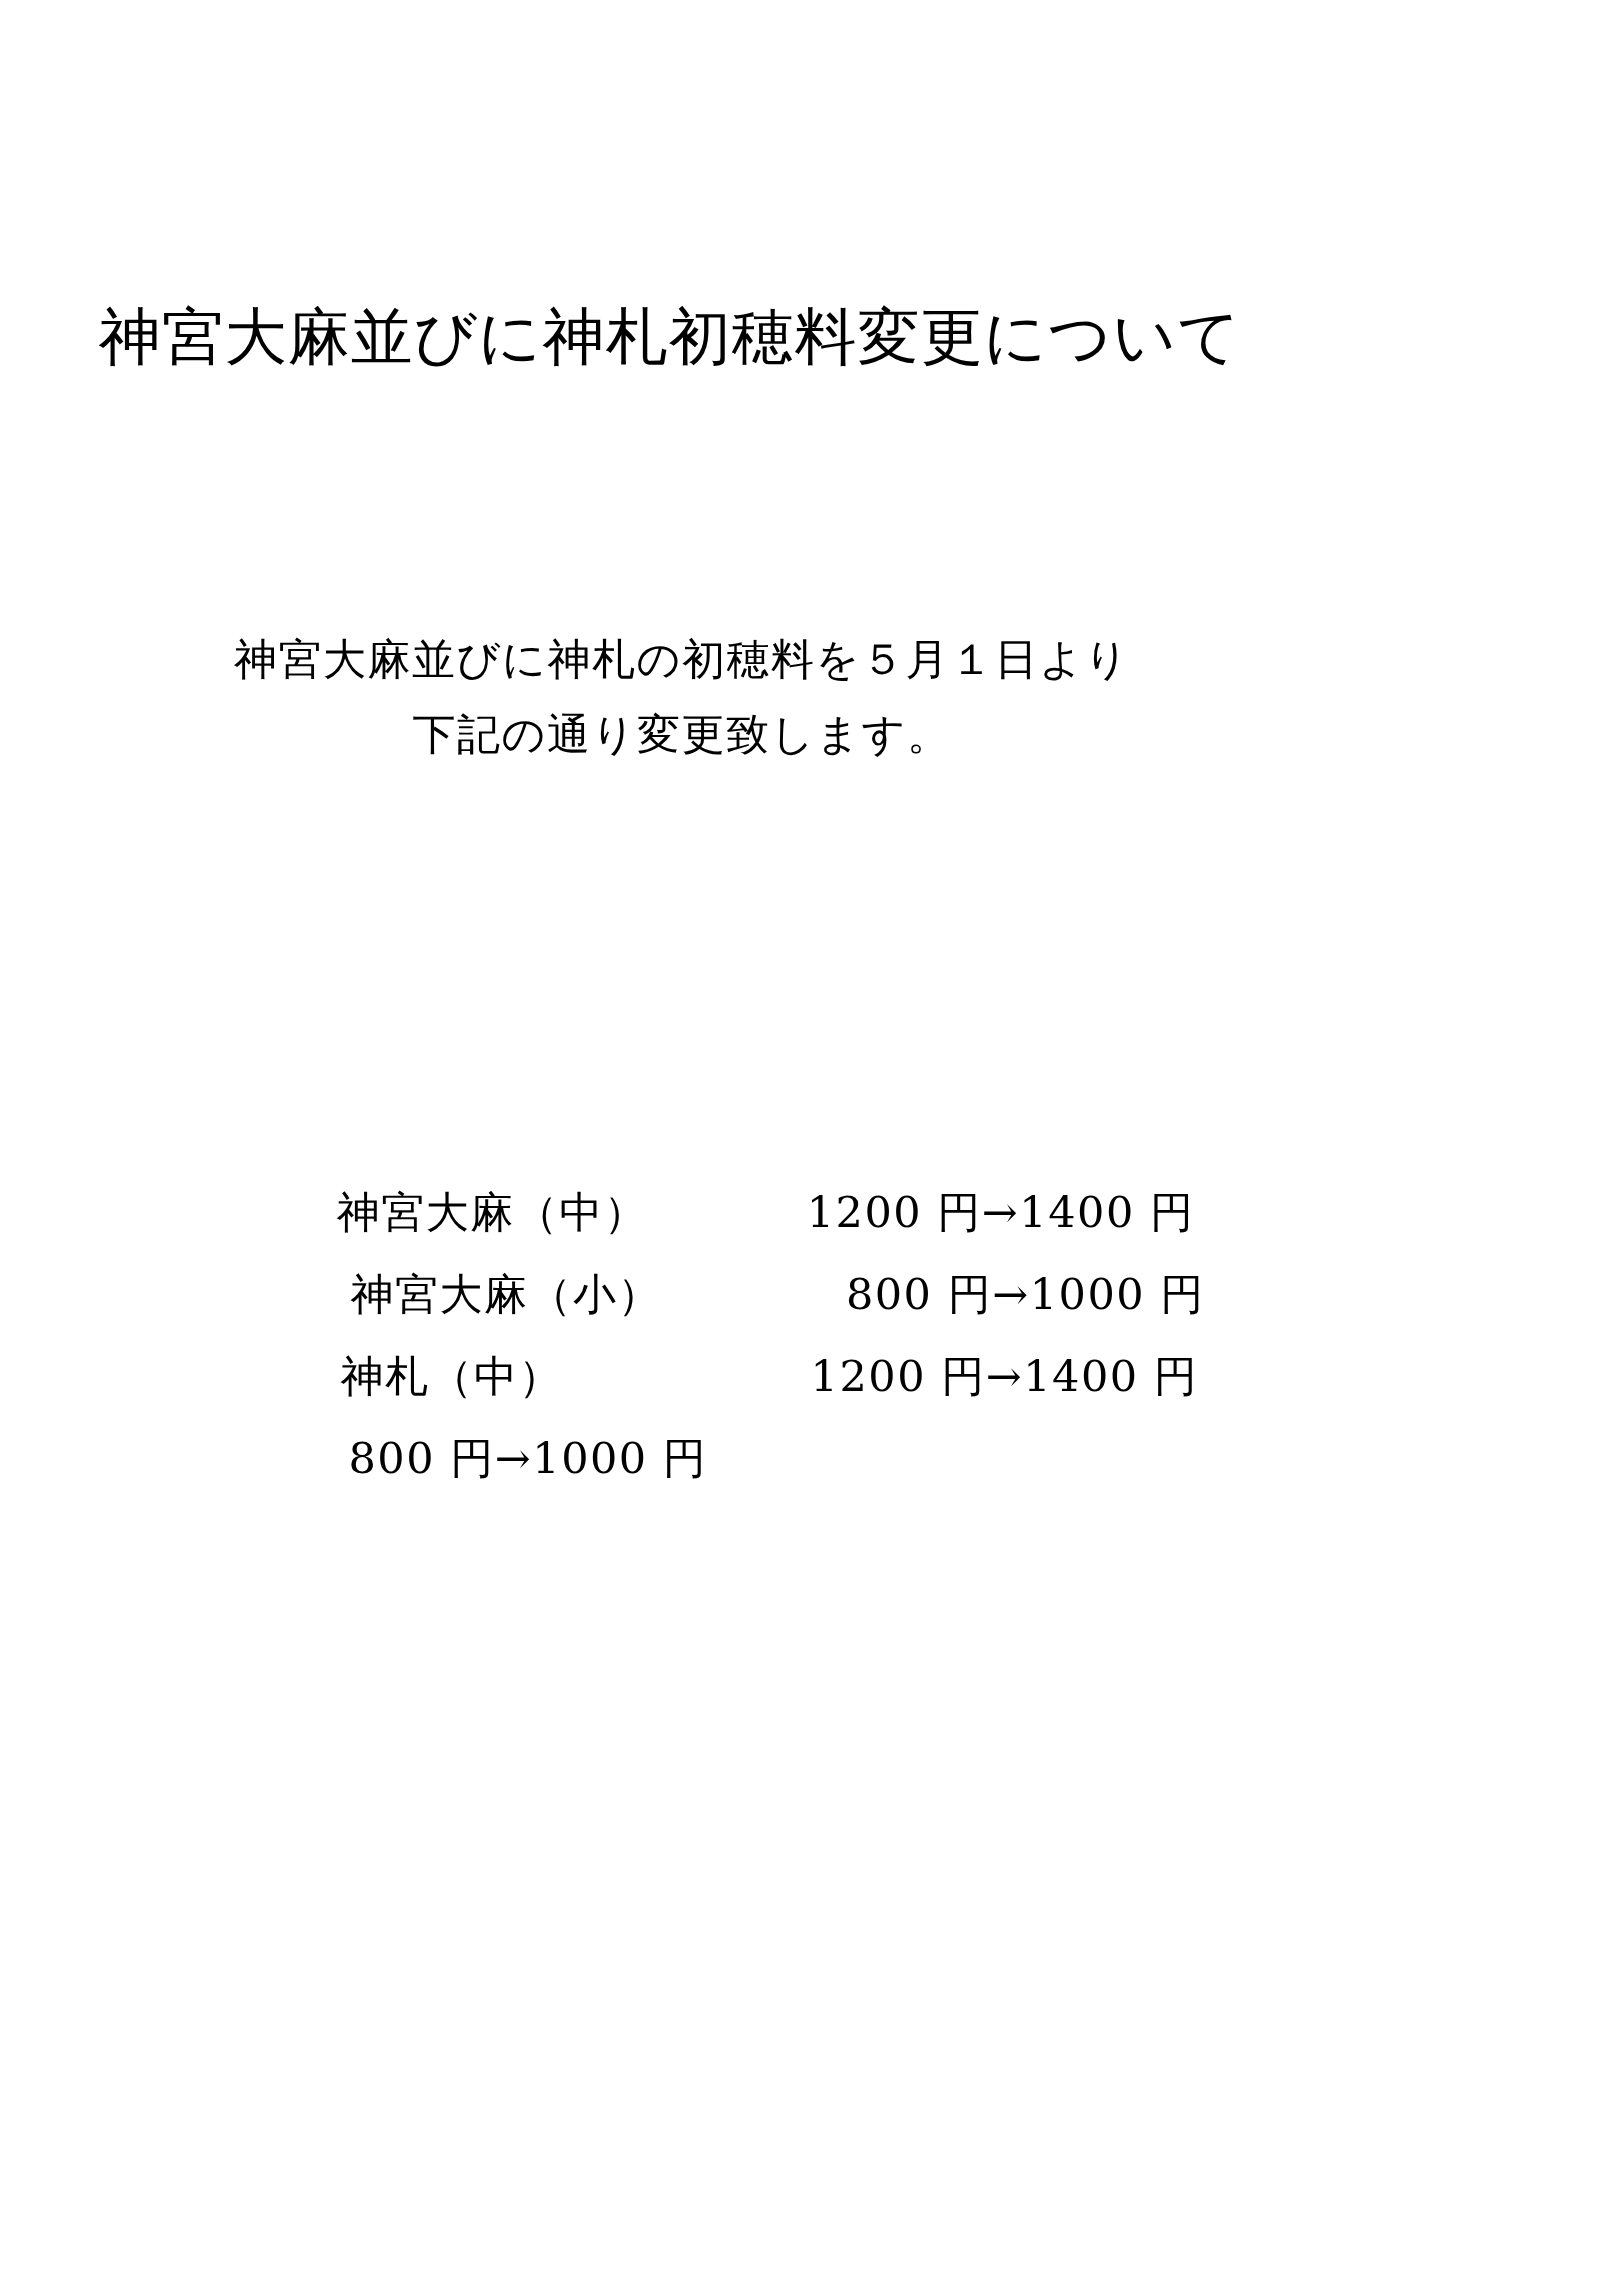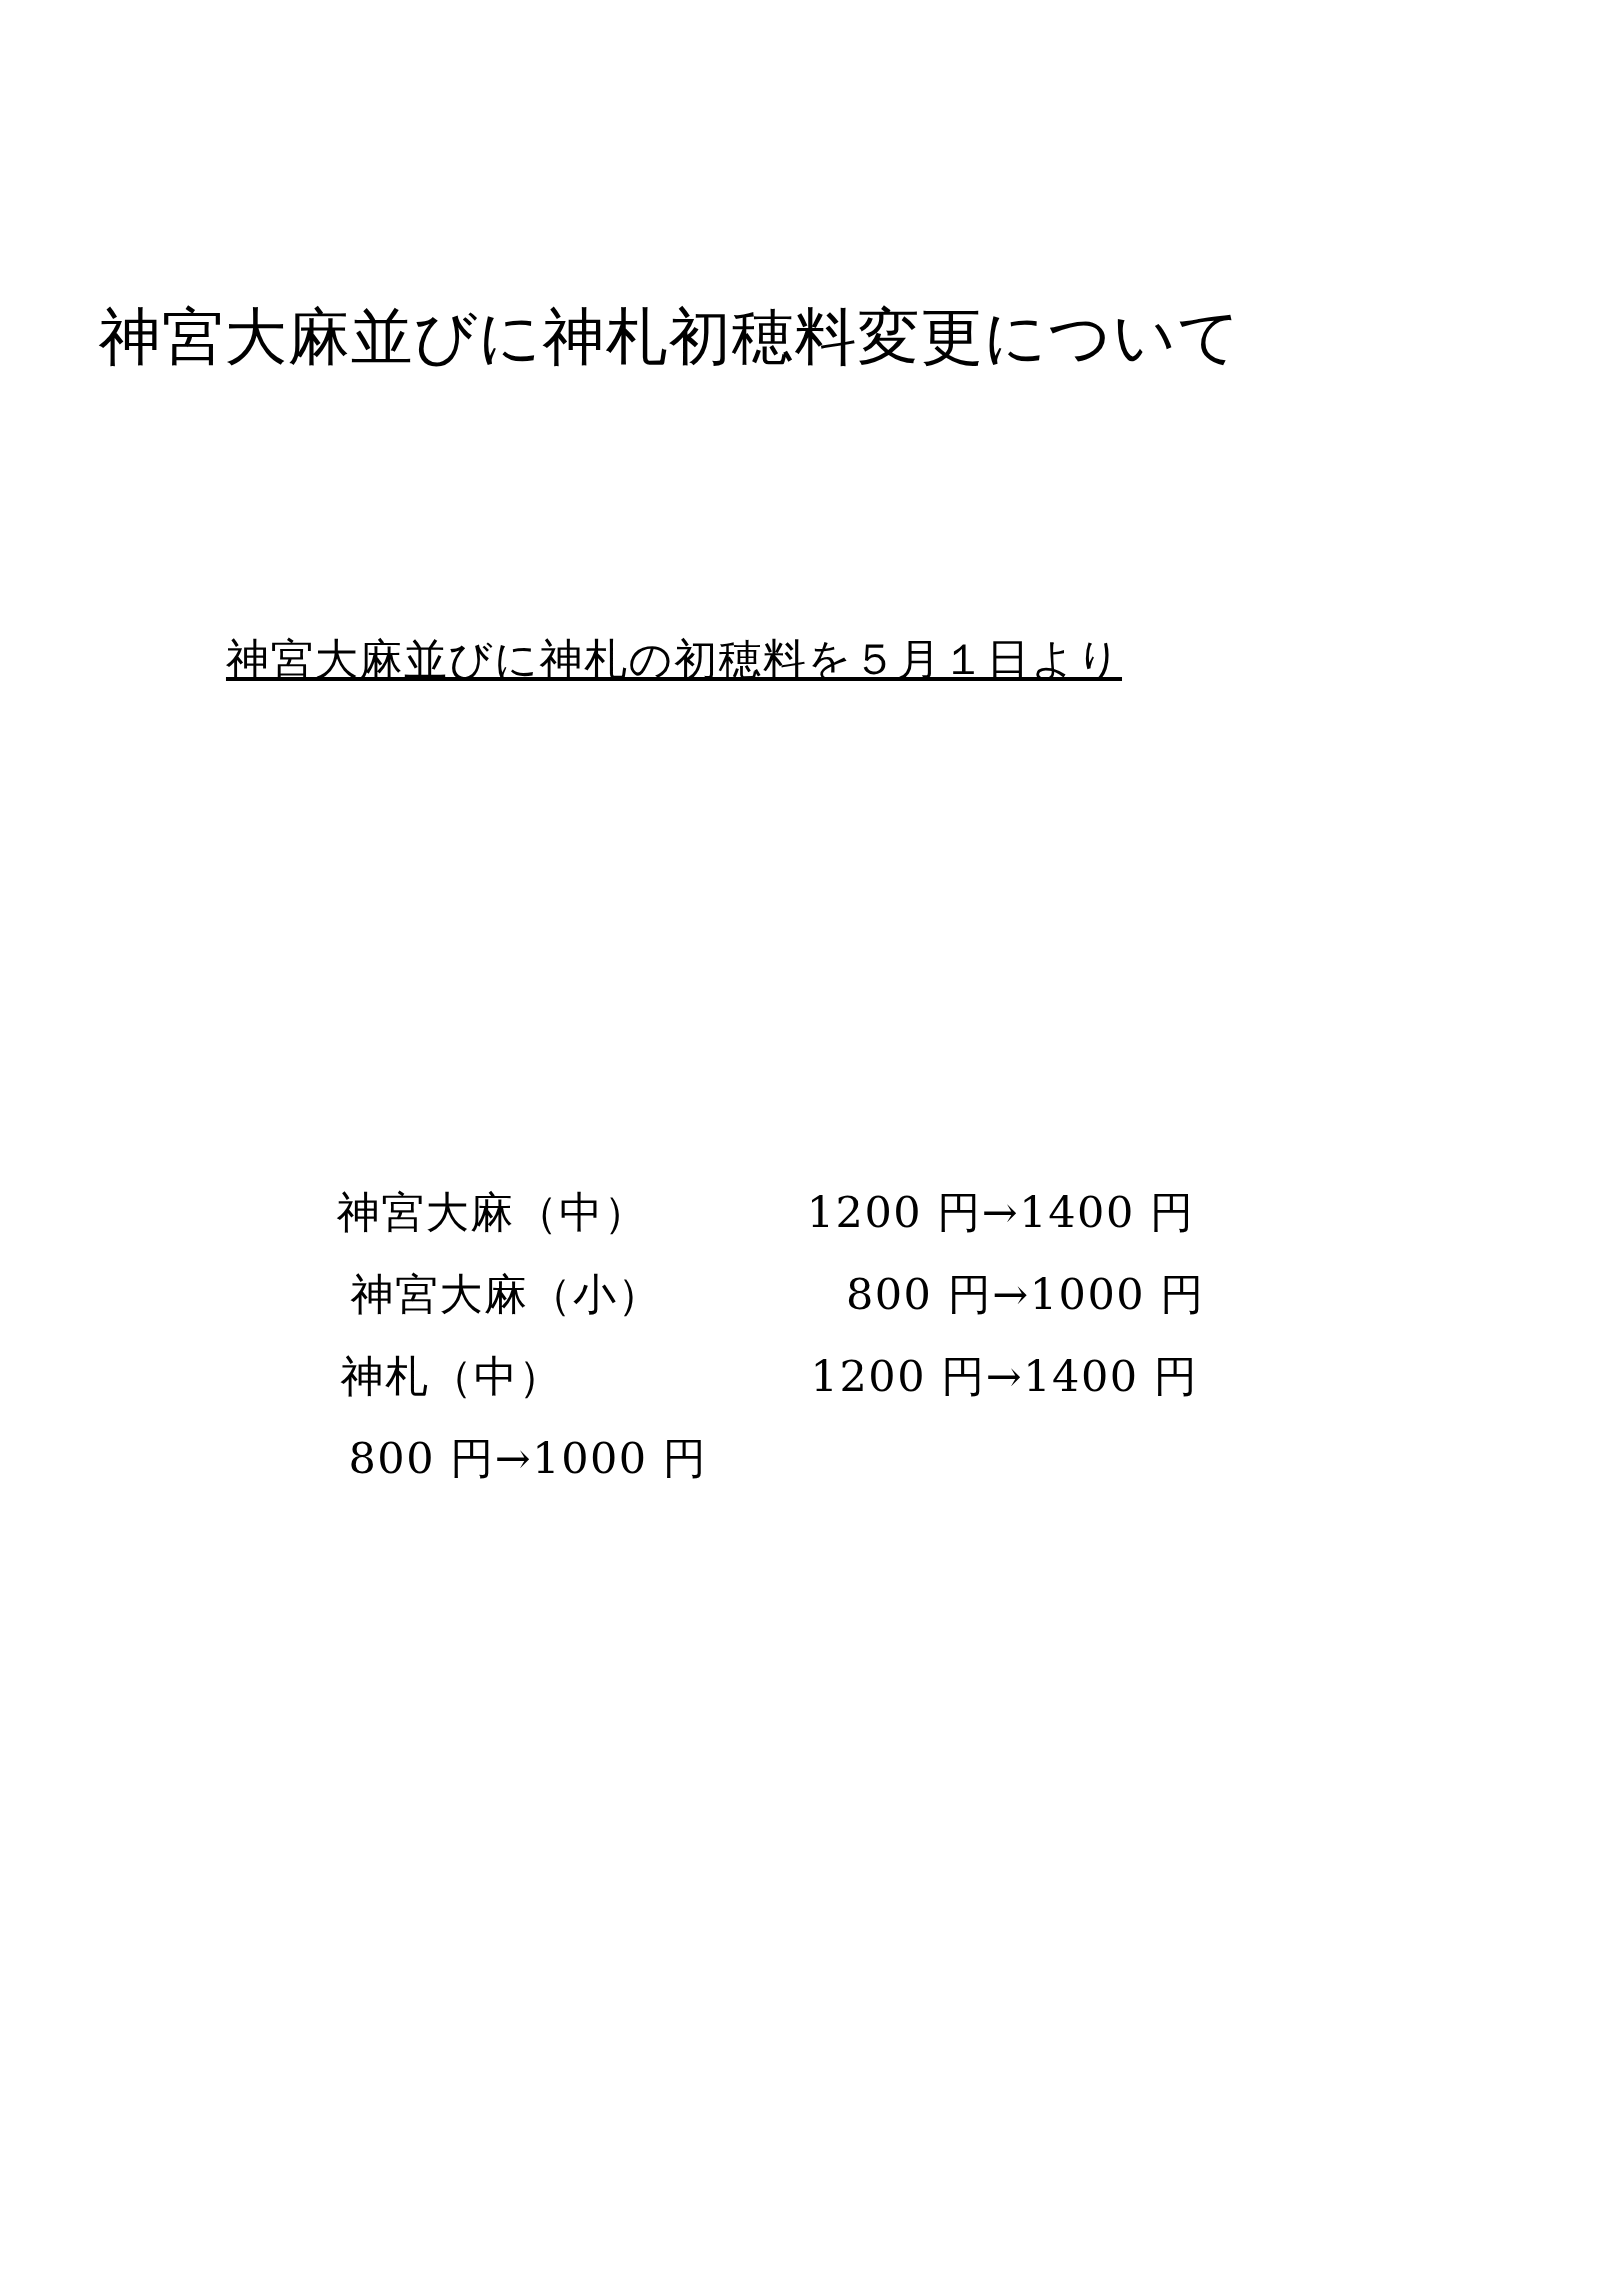--- a/index.html
+++ b/index.html
@@ -34,28 +34,27 @@
     font-size: 62px;
     line-height: 1.2;
     letter-spacing: 1px;
     font-weight: 400;
     white-space: pre;
     margin-top: 37px;
   }
 
   .intro {
     position: absolute;
-    left: 8px;
+    left: 16px;
     top: 622px;
     width: 1332px;
     text-align: center;
     font-size: 43px;
     line-height: 1.75;
     letter-spacing: 1.5px;
-    text-decoration: underline;
   }
   .intro-line {
     display: block;
     white-space: pre;
   }
 
   .price-list {
     position: absolute;
     left: 323px;
     top: 1152px;
@@ -91,20 +90,21 @@
 </style>
 </head>
 <body>
 
 <div class="page">
 
   <h1 class="doc-title">神宮大麻並びに神札初穂料変更について</h1>
 
   <div class="intro">
     <span class="intro-line">神宮大麻並びに神札の初穂料を５月１日より</span>
+    <span class="intro-line">下記の通り変更致します。</span>
   </div>
 
   <div class="price-list">
 
     <div class="price-row row-0">
       <span class="item">神宮大麻（中）</span>
       <span class="amount">1200 円→1400 円</span>
     </div>
 
     <div class="price-row row-1">

